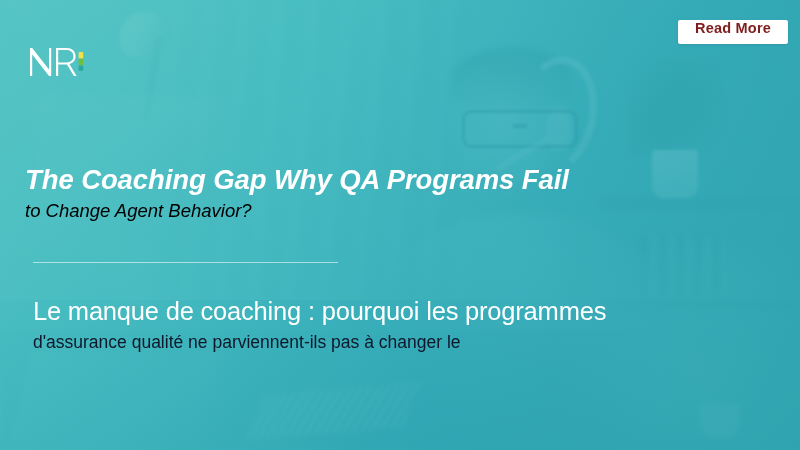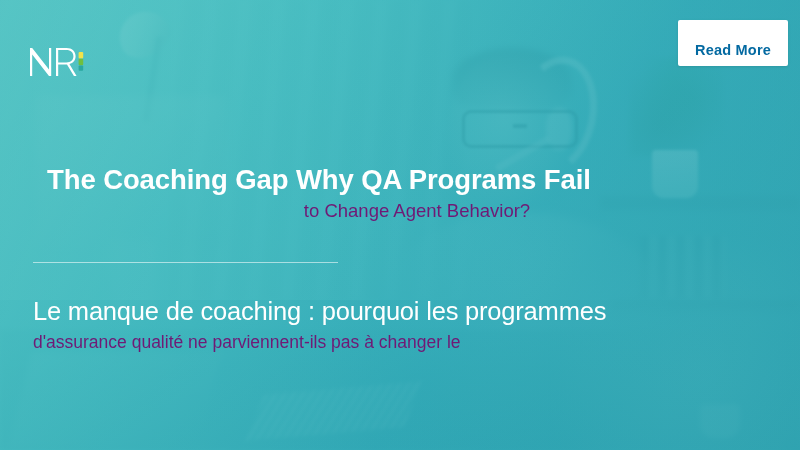--- a/index.html
+++ b/index.html
@@ -254,53 +254,53 @@
     position: absolute;
     left: 28px; top: 44px;
     width: 62px; height: 34px;
   }
   .logo svg { display: block; }
 
   .read-more {
     position: absolute;
     right: 12px; top: 20px;
     background: #ffffff;
-    color: #0369a1;
+    color: #7f1d1d;
     font-size: 14.5px;
     font-weight: 700;
     letter-spacing: .2px;
-    padding: 22px 17px 7px 17px;
+    padding: 0 17px 7px 17px;
     border: none;
     border-radius: 2px;
     cursor: pointer;
     line-height: 1.2;
     font-family: "Liberation Sans", sans-serif;
     box-shadow: 0 1px 3px rgba(0,0,0,.10);
   }
 
   .title-en {
     position: absolute;
-    left: 47px; top: 165px;
+    left: 25px; top: 165px;
     width: 740px;
     color: #ffffff;
+    font-style: italic;
   }
   .title-en .line1 {
     font-size: 27.5px;
     font-weight: 700;
     letter-spacing: -0.1px;
     line-height: 1.12;
     white-space: nowrap;
   }
   .title-en .line2 {
     font-size: 18.5px;
     font-weight: 400;
     line-height: 1.35;
     margin-top: 3px;
-    color: #701a75;
-    text-align: center;
+    color: #000000;
   }
 
   .divider {
     position: absolute;
     left: 33px; top: 262px;
     width: 305px; height: 1px;
     background: rgba(255,255,255,0.55);
   }
 
   .title-fr {
@@ -314,21 +314,21 @@
     font-weight: 400;
     letter-spacing: -0.2px;
     line-height: 1.15;
     white-space: nowrap;
   }
   .title-fr .line2,
   .title-fr .line3 {
     font-size: 17.5px;
     font-weight: 400;
     line-height: 1.42;
-    color: #701a75;
+    color: #0f172a;
   }
   .title-fr .line2 { margin-top: 4px; }
 </style>
 </head>
 <body>
 
 <div class="banner">
 
   <div class="photo">
     <div class="wall"></div>

